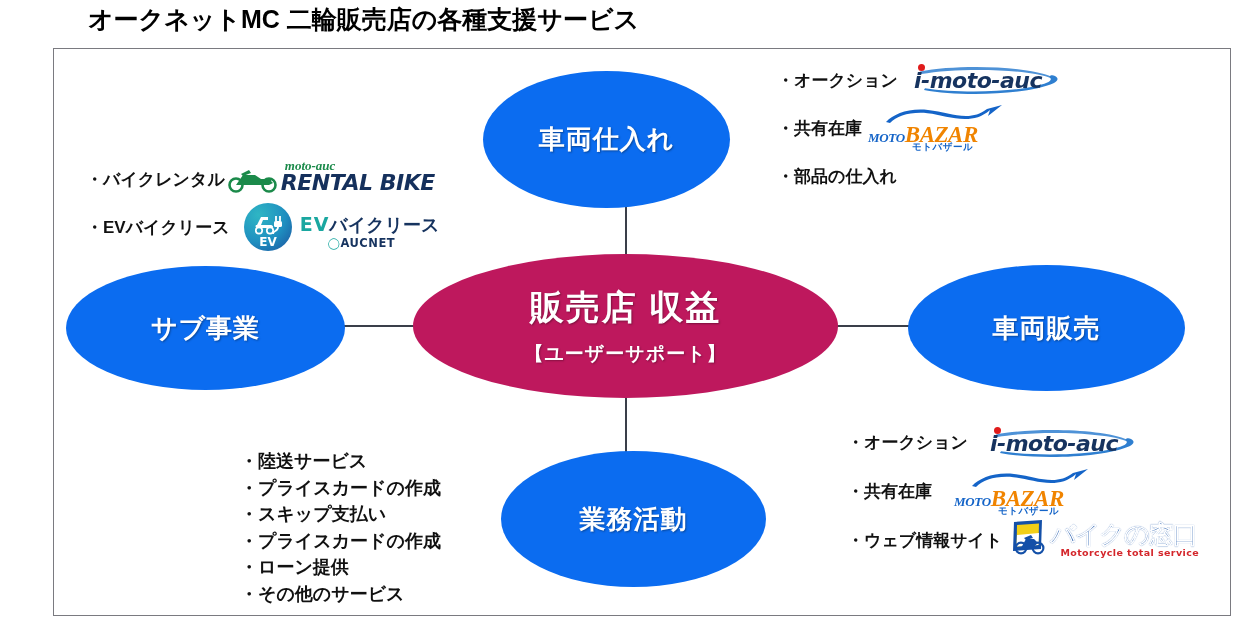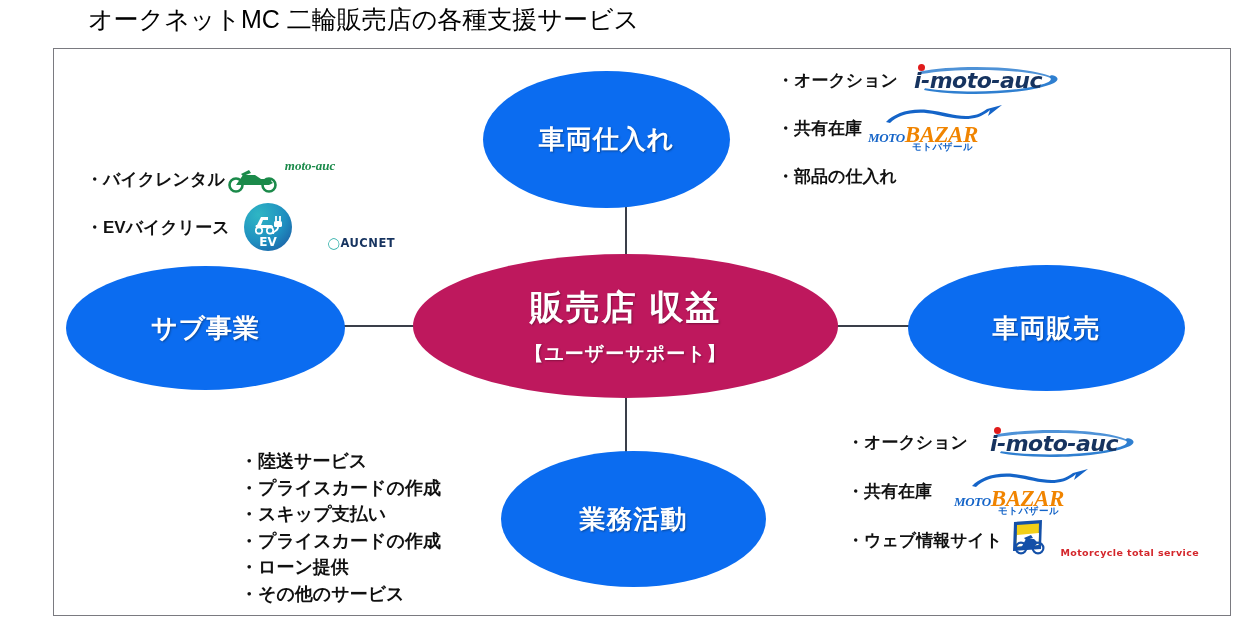--- a/index.html
+++ b/index.html
@@ -2,21 +2,21 @@
 <html><head>
 <meta charset="utf-8">
 <style>
   html,body{margin:0;padding:0;background:#ffffff;}
   body{width:1257px;height:630px;position:relative;overflow:hidden;
        font-family:"Liberation Sans","DejaVu Sans",sans-serif;}
 
   
   #page-title{
     position:absolute;left:88px;top:3px;
-    font-size:25px;font-weight:normal;color:#000000;
+    font-size:25px;font-weight:bold;color:#000000;
     letter-spacing:0px;white-space:nowrap;
   }
 
   
   #frame{
     position:absolute;left:53px;top:48px;width:1178px;height:568px;
     border:1.5px solid #7a7a80;box-sizing:border-box;background:#fff;
   }
 
   
@@ -229,20 +229,21 @@
 
     <span class="logo-rental">
       <svg width="52" height="26" viewBox="0 0 52 26">
         <circle cx="9" cy="18" r="6.5" fill="none" stroke="#1b8a4a" stroke-width="2.6"></circle>
         <circle cx="42" cy="18" r="6.5" fill="none" stroke="#1b8a4a" stroke-width="2.6"></circle>
         <path d="M9 18 L16 8 L28 8 L34 12 L42 12 L46 16 L42 18 L30 18 Z" fill="#1b8a4a"></path>
         <path d="M14 7 L22 3 L24 6 L16 9 Z" fill="#1b8a4a"></path>
         <path d="M30 12 L44 12 L44 15 L30 15 Z" fill="#1b8a4a"></path>
       </svg>
       <span class="rb-sup">moto-auc</span>
+      <span class="rb-main">RENTAL BIKE</span>
     </span>
   </div>
 
   <div class="bullet-row">
     <span class="bullet-text">・EVバイクリース</span>
 
     <span class="logo-ev">
       <span class="ev-badge">
         <svg width="48" height="48" viewBox="0 0 48 48">
 
@@ -250,20 +251,21 @@
           <path d="M12 22 L26 22 C29 22 30 24 28 25 L14 25 C11.5 25 11 23 12 22 Z" fill="#ffffff"></path>
           <circle cx="15" cy="27.5" r="3.2" fill="none" stroke="#ffffff" stroke-width="1.7"></circle>
           <circle cx="26" cy="27.5" r="3.2" fill="none" stroke="#ffffff" stroke-width="1.7"></circle>
 
           <path d="M32 13 L32 18 M36 13 L36 18" stroke="#ffffff" stroke-width="1.8" fill="none"></path>
           <rect x="30" y="18" width="8" height="6" rx="1.6" fill="#ffffff"></rect>
           <path d="M34 24 C34 29 29 27 29 31" stroke="#ffffff" stroke-width="1.8" fill="none"></path>
           <text x="24" y="43" font-family="DejaVu Sans, sans-serif" font-size="12" font-weight="bold" fill="#ffffff" text-anchor="middle">EV</text>
         </svg>
       </span>
+      <span class="ev-word"><span class="ev-ev">EV</span><span class="ev-kana">バイクリース</span></span>
       <span class="ev-aucnet"><span class="swirl">◯</span><span>AUCNET</span></span>
     </span>
   </div>
 </div>
 
 <div id="list-bottom-left" class="plainlist">
   <div class="li">・陸送サービス</div>
   <div class="li">・プライスカードの作成</div>
   <div class="li">・スキップ支払い</div>
   <div class="li">・プライスカードの作成</div>
@@ -304,16 +306,17 @@
         <svg width="38" height="42" viewBox="0 0 38 42">
           <path d="M6 3 L34 1 L33 30 L5 32 Z" fill="#1450a8"></path>
           <path d="M9 6 L31 4.5 L30.4 26 L8.6 27.6 Z" fill="#f2cf18"></path>
           <path d="M9 16 L31 14 L30.4 26 L8.6 27.6 Z" fill="#ffffff"></path>
           <circle cx="13" cy="29" r="5.4" fill="none" stroke="#1450a8" stroke-width="2.2"></circle>
           <circle cx="30" cy="29" r="5.4" fill="none" stroke="#1450a8" stroke-width="2.2"></circle>
           <path d="M13 29 L18 20 L26 20 L30 24 L24 29 Z" fill="#1450a8"></path>
           <path d="M16 19 L23 16 L25 19 L18 21 Z" fill="#1450a8"></path>
         </svg>
       </span>
+      <span class="md-main">バイクの窓口</span>
       <span class="md-sub">Motorcycle total service</span>
     </span>
   </div>
 </div>
 
 </body></html>

